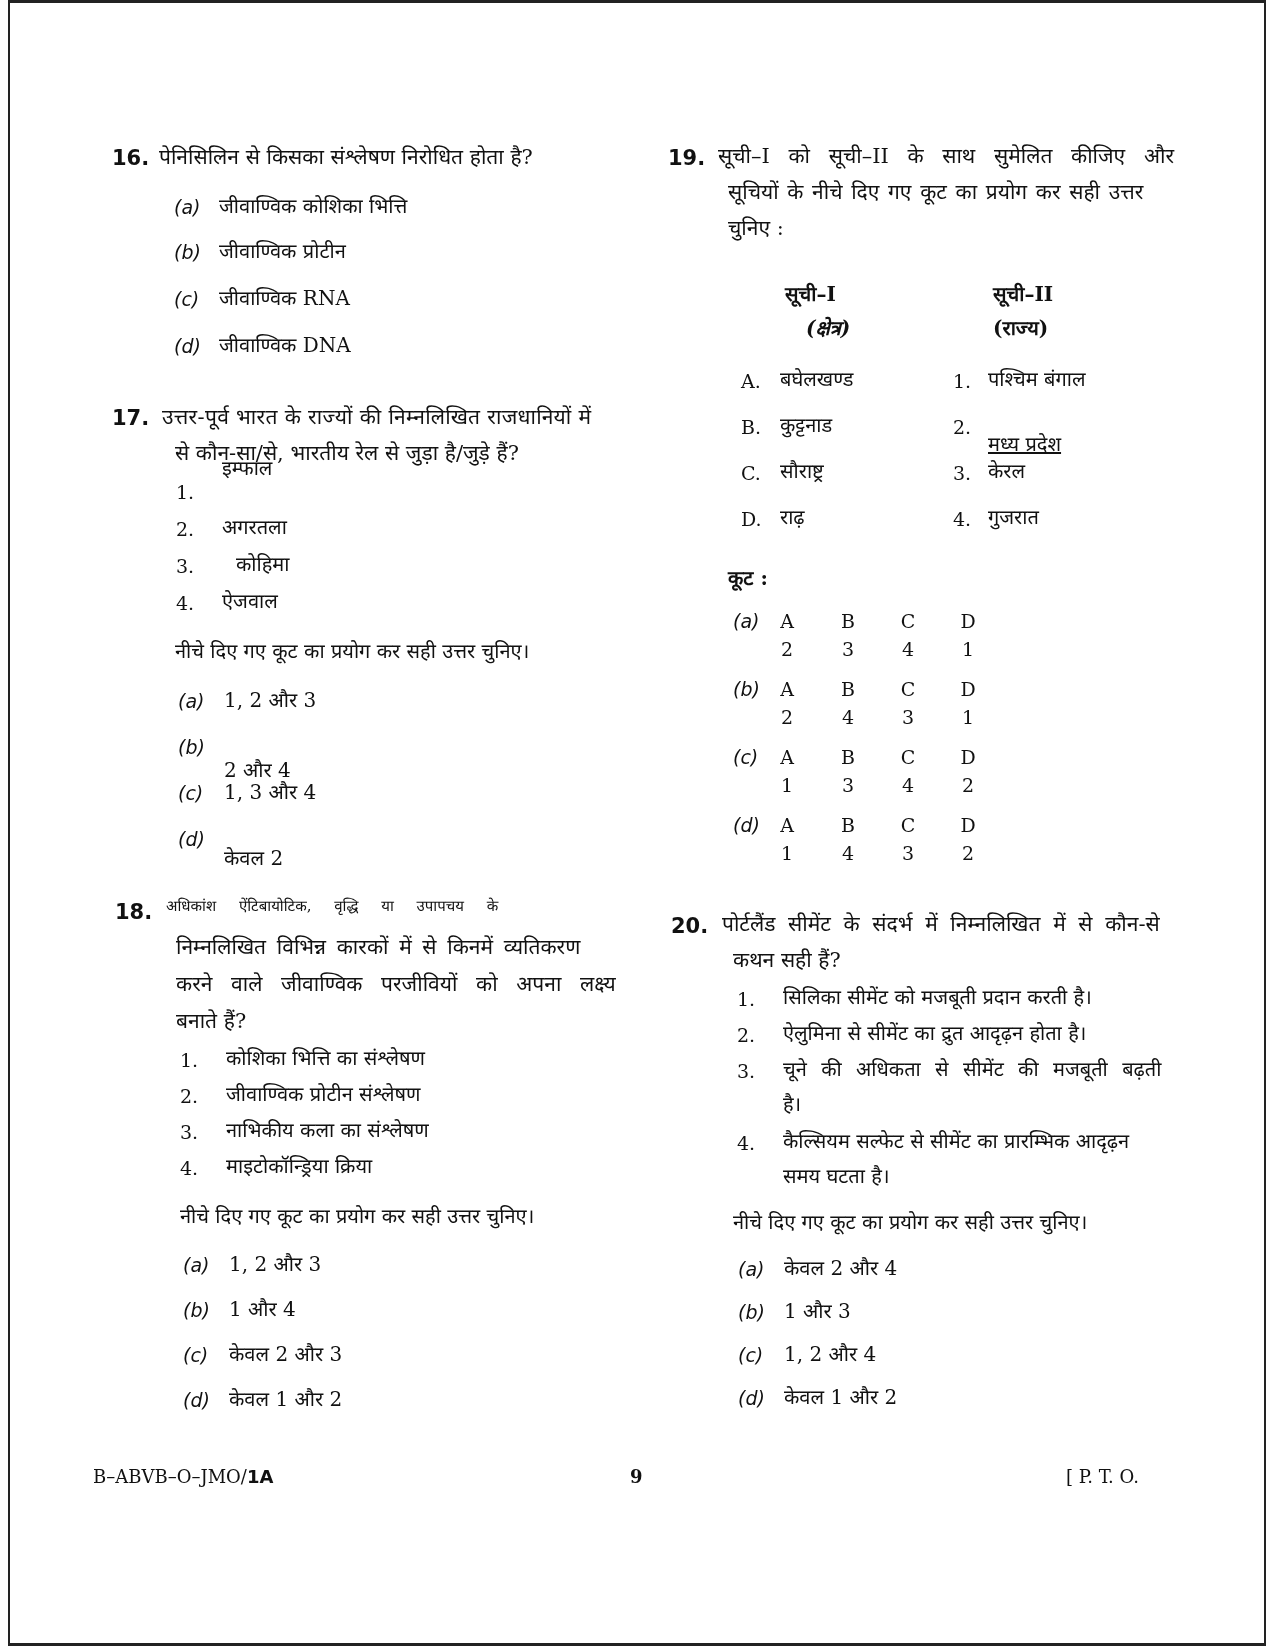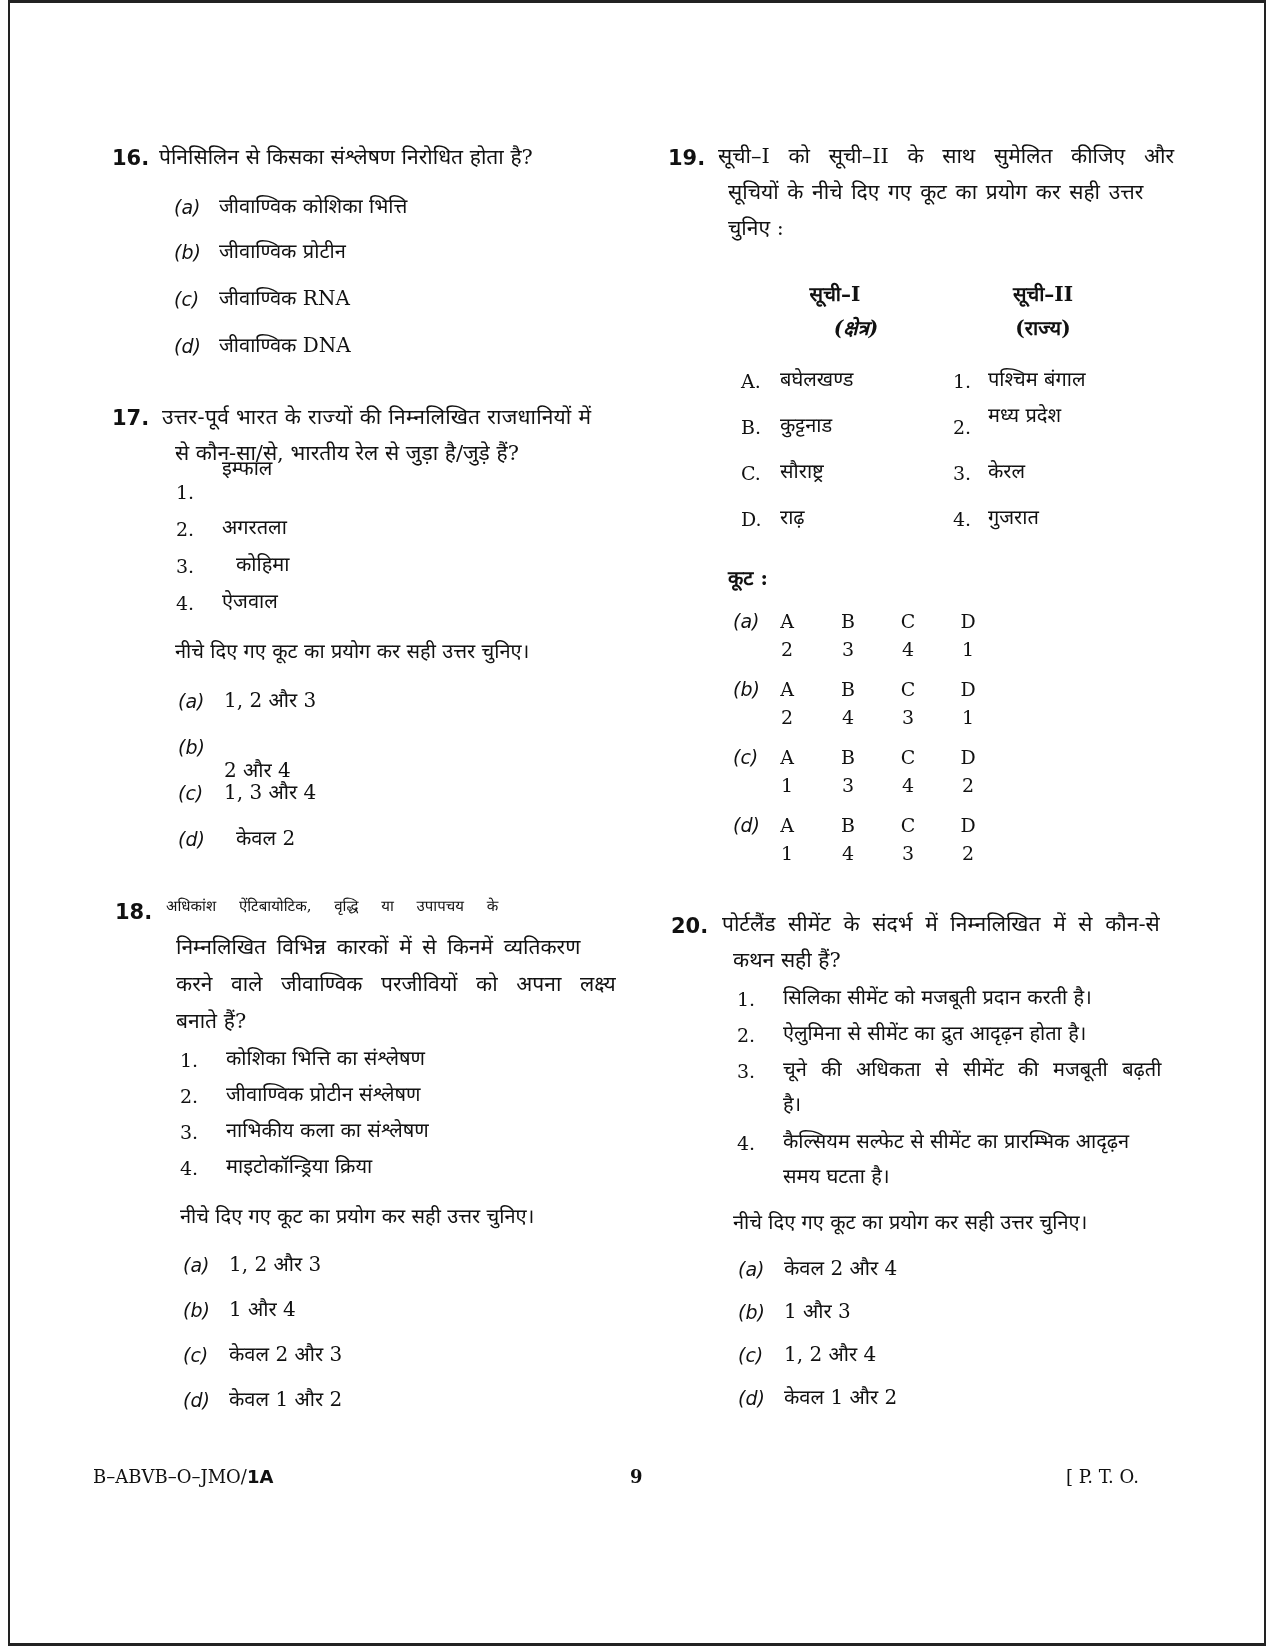--- a/index.html
+++ b/index.html
@@ -18,21 +18,21 @@
       position: absolute; font-family: "DejaVu Sans", "Liberation Sans", sans-serif;
       font-weight: bold; font-size: 21px;
     }
     .line { position: absolute; white-space: nowrap; font-size: 20px; }
     .opt-label {
       position: absolute; font-family: "DejaVu Sans", "Liberation Sans", sans-serif;
       font-style: italic; font-size: 19px;
     }
     .opt-text { position: absolute; white-space: nowrap; font-size: 20px; }
     .num { position: absolute; font-size: 19px; }
-    .hdr { position: absolute; font-weight: bold; font-size: 20px; text-align: center; white-space: nowrap; }
+    .hdr { position: absolute; font-weight: bold; font-size: 20px; white-space: nowrap; }
     .code-cell { position: absolute; font-size: 19px; width: 24px; text-align: center; }
     .footer { position: absolute; font-size: 18px; white-space: nowrap; }
   </style>
 </head>
 <body>
 
 <div class="frame"></div>
 
 <div>
 
@@ -66,21 +66,21 @@
 
     <span class="opt-text" style="left:175px; top:637px;">नीचे दिए गए कूट का प्रयोग कर सही उत्तर चुनिए।</span>
 
     <span class="opt-label" style="left:178px; top:690px;">(a)</span>
     <span class="opt-text" style="left:224px; top:686px;">1, 2 और 3</span>
     <span class="opt-label" style="left:178px; top:736px;">(b)</span>
     <span class="opt-text" style="left:224px; top:732px;margin-top:24px;">2 और 4</span>
     <span class="opt-label" style="left:178px; top:782px;">(c)</span>
     <span class="opt-text" style="left:224px; top:778px;">1, 3 और 4</span>
     <span class="opt-label" style="left:178px; top:828px;">(d)</span>
-    <span class="opt-text" style="left:224px; top:824px;margin-left:12px;">केवल 2</span>
+    <span class="opt-text" style="left:224px; top:844px;">केवल 2</span>
   </div>
 
   <div>
     <span class="qnum" style="left:115px; top:900px;">18.</span>
     <span class="line" style="left:166px; top:895px; font-size:15px; word-spacing:18px;">अधिकांश ऐंटिबायोटिक, वृद्धि या उपापचय के</span>
     <span class="line" style="left:176px; top:932px; font-size:21px; word-spacing:4px;">निम्नलिखित विभिन्न कारकों में से किनमें व्यतिकरण</span>
     <span class="line" style="left:176px; top:969px; font-size:21px; word-spacing:12px;">करने वाले जीवाण्विक परजीवियों को अपना लक्ष्य</span>
     <span class="line" style="left:176px; top:1006px; font-size:21px;">बनाते हैं?</span>
 
     <span class="num" style="left:180px; top:1049px;">1.</span>
@@ -123,21 +123,21 @@
     <span class="num" style="left:741px; top:416px;">B.</span>
     <span class="opt-text" style="left:780px; top:411px;">कुट्टनाड</span>
     <span class="num" style="left:741px; top:462px;">C.</span>
     <span class="opt-text" style="left:780px; top:457px;">सौराष्ट्र</span>
     <span class="num" style="left:741px; top:508px;">D.</span>
     <span class="opt-text" style="left:780px; top:503px;">राढ़</span>
 
     <span class="num" style="left:953px; top:370px;">1.</span>
     <span class="opt-text" style="left:988px; top:365px;">पश्चिम बंगाल</span>
     <span class="num" style="left:953px; top:416px;">2.</span>
-    <span class="opt-text" style="left:988px; top:401px;">मध्य प्रदेश</span>
+    <span class="opt-text" style="left:988px; top:430px;text-decoration:underline;">मध्य प्रदेश</span>
     <span class="num" style="left:953px; top:462px;">3.</span>
     <span class="opt-text" style="left:988px; top:457px;">केरल</span>
     <span class="num" style="left:953px; top:508px;">4.</span>
     <span class="opt-text" style="left:988px; top:503px;">गुजरात</span>
 
     <span class="opt-text" style="left:728px; top:564px; font-weight:bold;">कूट :</span>
 
     <span class="opt-label" style="left:733px; top:610px;">(a)</span>
     <span class="code-cell" style="left:775px; top:610px;">A</span>
     <span class="code-cell" style="left:836px; top:610px;">B</span>

